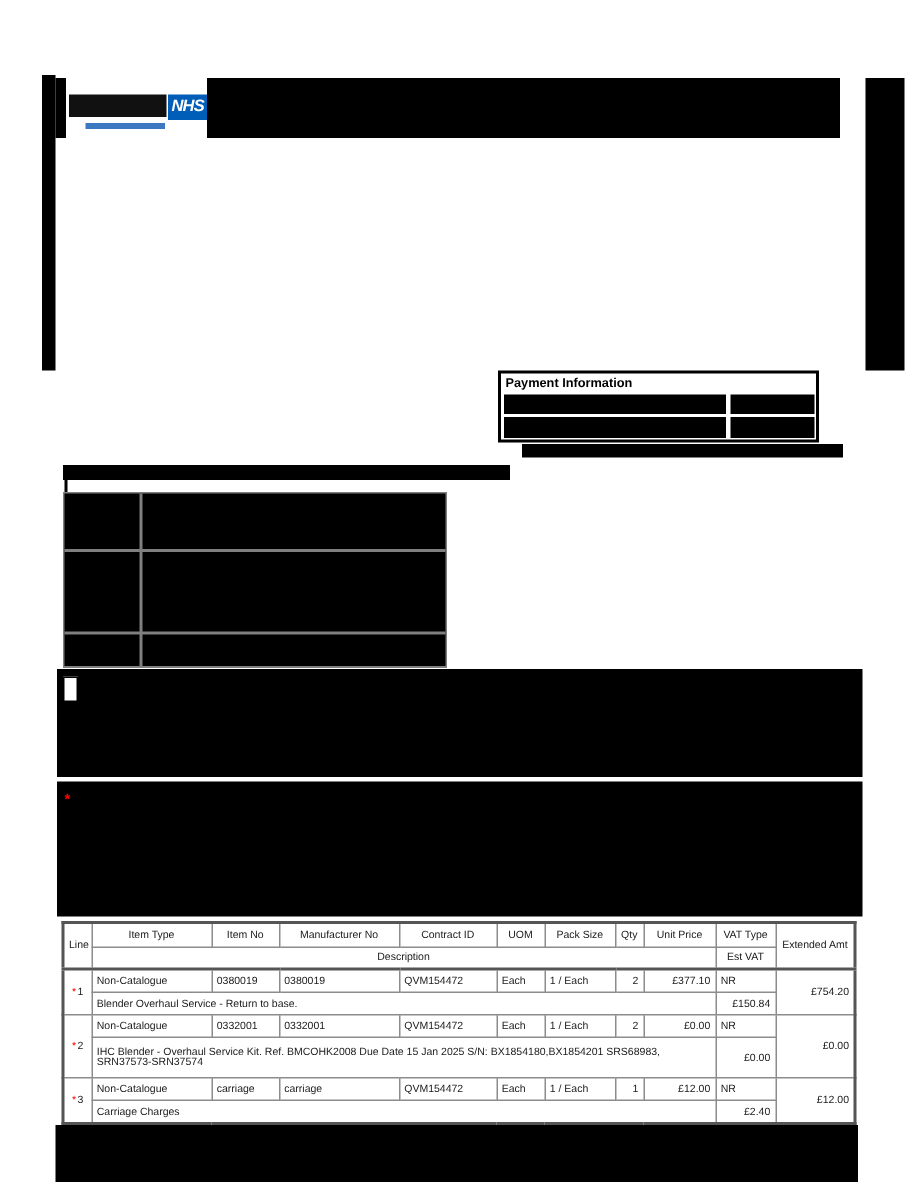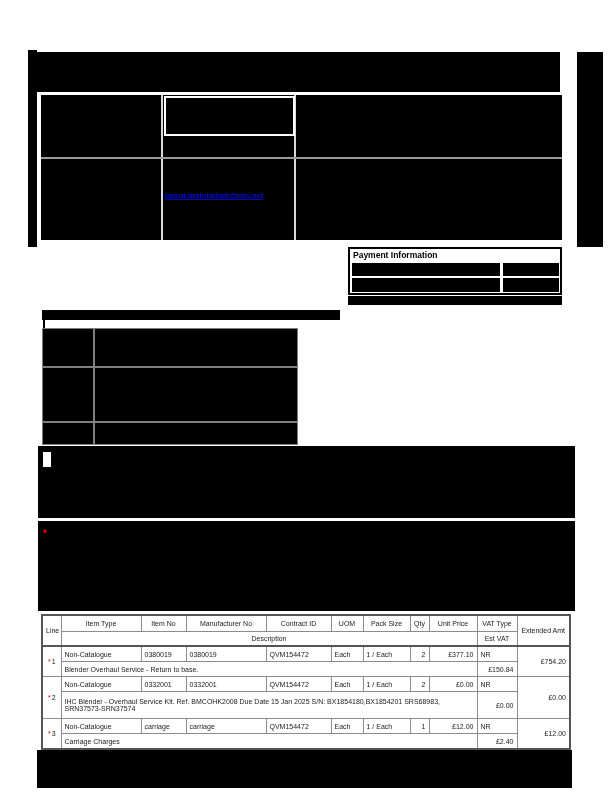--- a/index.html
+++ b/index.html
@@ -60,32 +60,30 @@
 </style>
 </head>
 <body>
 
 <div class="page">
 
   <div class="blk" style="left:28px;top:50px;width:9px;height:197px;"></div>
   <div class="blk" style="left:37px;top:52px;width:523px;height:40px;"></div>
   <div class="blk" style="left:577px;top:52px;width:26px;height:195px;"></div>
 
+  <div class="logo-panel">
+    <div class="org-redaction"></div>
+    <div class="nhs-box">NHS</div>
+    <div class="tagline-redaction"></div>
+  </div>
 
-  <div class="address-table">
-    <div class="v1"></div>
-    <div class="v2"></div>
-    <div class="h1"></div>
-    <div class="inner-box"></div>
-    <a class="email" href="#">jagrut.brahmbhatt@nhs.net</a>
-  </div>
 
   <div class="blk" style="left:42px;top:310px;width:298px;height:10px;"></div>
 
-  <div class="info-box" style="left:348px;top:247px;width:214px;height:48px;">
+  <div class="info-box" style="left:332px;top:247px;width:214px;height:48px;">
     <div class="info-title">Payment Information</div>
     <div class="cell" style="left:2px;top:14px;width:148px;height:13px;"></div>
     <div class="cell" style="left:153px;top:14px;width:56px;height:13px;"></div>
     <div class="cell" style="left:2px;top:29px;width:148px;height:14px;"></div>
     <div class="cell" style="left:153px;top:29px;width:56px;height:14px;"></div>
   </div>
   <div class="blk" style="left:348px;top:296px;width:214px;height:9px;"></div>
 
   <div class="blk" style="left:43px;top:316px;width:2px;height:12px;"></div>
   <div class="gray-table">

